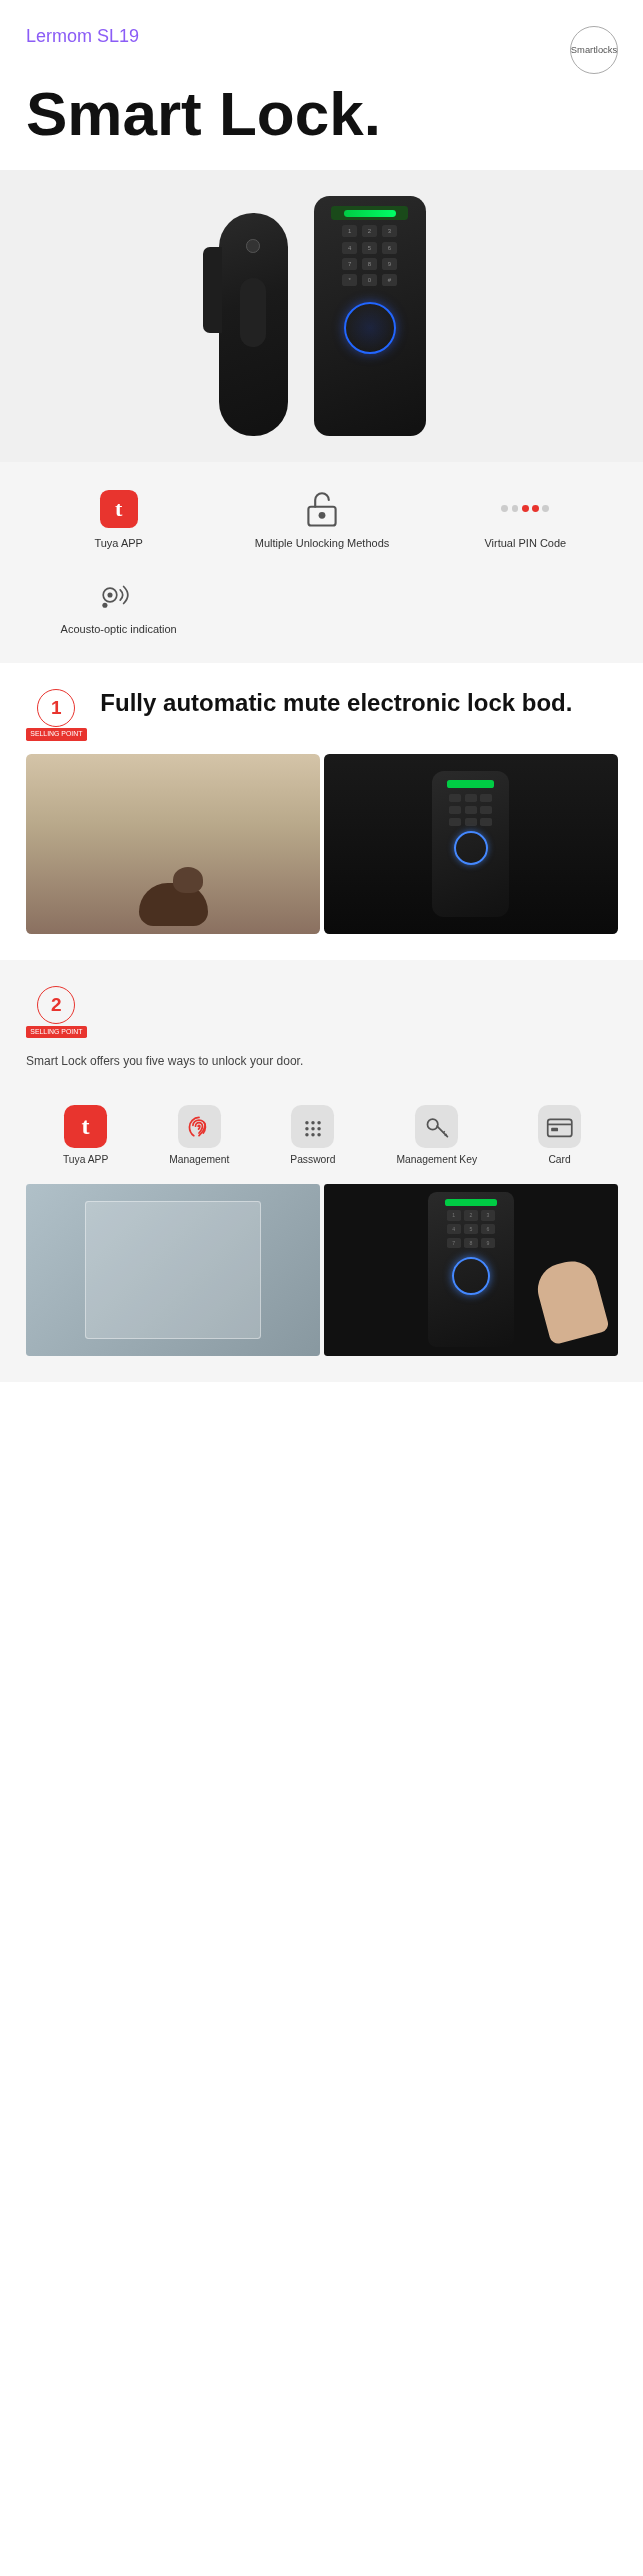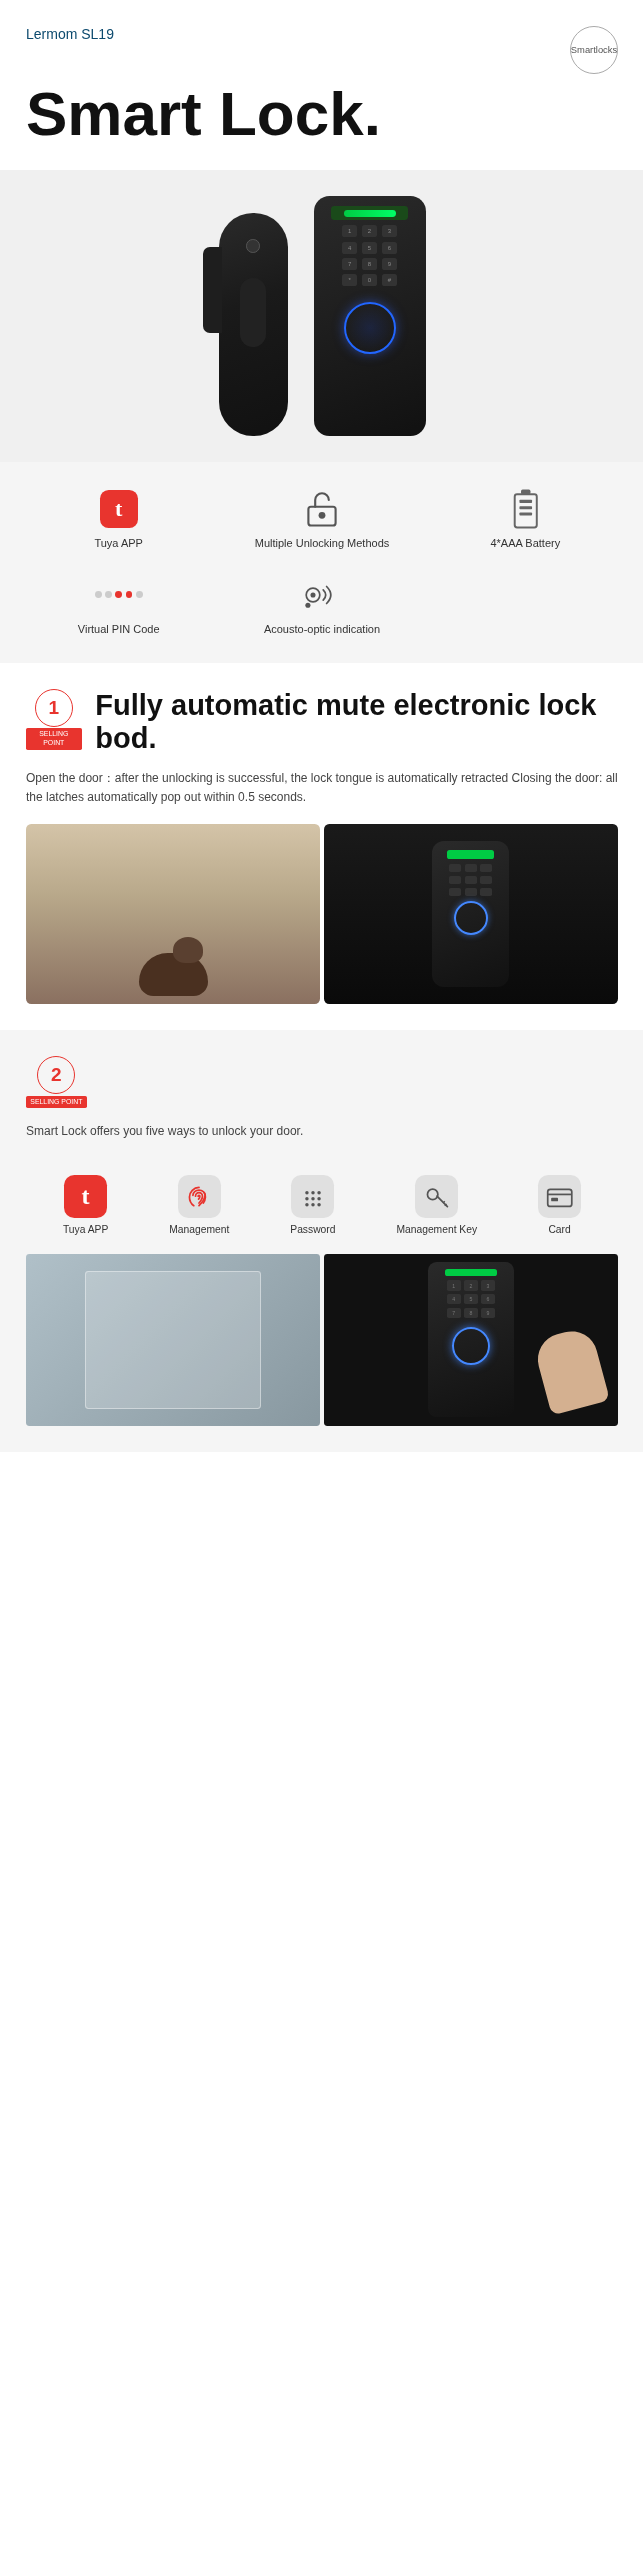--- a/index.html
+++ b/index.html
@@ -16,23 +16,23 @@
       background: #fff;
       position: relative;
     }
     .brand-row {
       display: flex;
       justify-content: space-between;
       align-items: flex-start;
       margin-bottom: 8.6px;
     }
     .brand-name {
-      font-size: 14px;
+      font-size: 18px;
       font-weight: 400;
-      color: #0c4a6e;
+      color: #8b5cf6;
     }
     .smart-locks-badge {
       width: 48px;
       height: 48px;
       border-radius: 50%;
       border: 1.3px solid #aaa;
       display: flex;
       flex-direction: row;
       align-items: center;
       justify-content: center;
@@ -253,21 +253,21 @@
     .selling-tag {
       background: #e8342e;
       color: white;
       font-size: 6.9px;
       padding: 1.7px 4.3px;
       border-radius: 1.7px;
       text-align: center;
       line-height: 1.3;
     }
     .selling-title {
-      font-size: 29px;
+      font-size: 24px;
       font-weight: 900;
       color: #111;
       line-height: 1.15;
     }
     .selling-description {
       font-size: 12px;
       color: #444;
       line-height: 1.6;
       margin-bottom: 17px;
     }
@@ -552,32 +552,20 @@
       <div class="feature-icon">
         <svg width="34" height="41" viewBox="0 0 40 48">
           <rect x="4" y="22" width="32" height="22" rx="3" fill="none" stroke="#555" stroke-width="2.5"></rect>
           <path d="M12 22 V14 a8 8 0 0 1 16 0" fill="none" stroke="#555" stroke-width="2.5" stroke-linecap="round"></path>
           <circle cx="20" cy="32" r="4" fill="#555"></circle>
         </svg>
       </div>
       <span class="feature-label">Multiple Unlocking Methods</span>
     </div>
 
-    <div class="feature-item">
-      <div class="feature-icon">
-        <svg width="27.5" height="41" viewBox="0 0 32 52">
-          <rect x="2" y="8" width="28" height="42" rx="3" fill="none" stroke="#666" stroke-width="2.5"></rect>
-          <rect x="10" y="2" width="12" height="6" rx="2" fill="#666"></rect>
-          <rect x="8" y="15" width="16" height="4" rx="1" fill="#666"></rect>
-          <rect x="8" y="23" width="16" height="4" rx="1" fill="#666"></rect>
-          <rect x="8" y="31" width="16" height="4" rx="1" fill="#666"></rect>
-        </svg>
-      </div>
-      <span class="feature-label">4*AAA Battery</span>
-    </div>
 
 
 
     <div class="feature-item">
       <div class="feature-icon">
         <div class="pin-dots">
           <div class="pin-dot"></div>
           <div class="pin-dot"></div>
           <div class="pin-dot active"></div>
           <div class="pin-dot active"></div>
@@ -607,21 +595,20 @@
 </div>
 
 <div class="selling-section">
   <div class="selling-header">
     <div class="selling-badge">
       <div class="selling-number">1</div>
       <div class="selling-tag">SELLING POINT</div>
     </div>
     <div class="selling-title">Fully automatic mute electronic lock bod.</div>
   </div>
-  <p class="selling-description">Open the door：after the unlocking is successful, the lock tongue is automatically retracted Closing the door: all the latches automatically pop out within 0.5 seconds.</p>
   <div class="photo-grid">
     <div class="photo-left">
       <div class="dog-scene">
         <div class="dog-shape">
           <div class="dog-head"></div>
         </div>
       </div>
     </div>
     <div class="photo-right">
       <div class="lock-scene">

